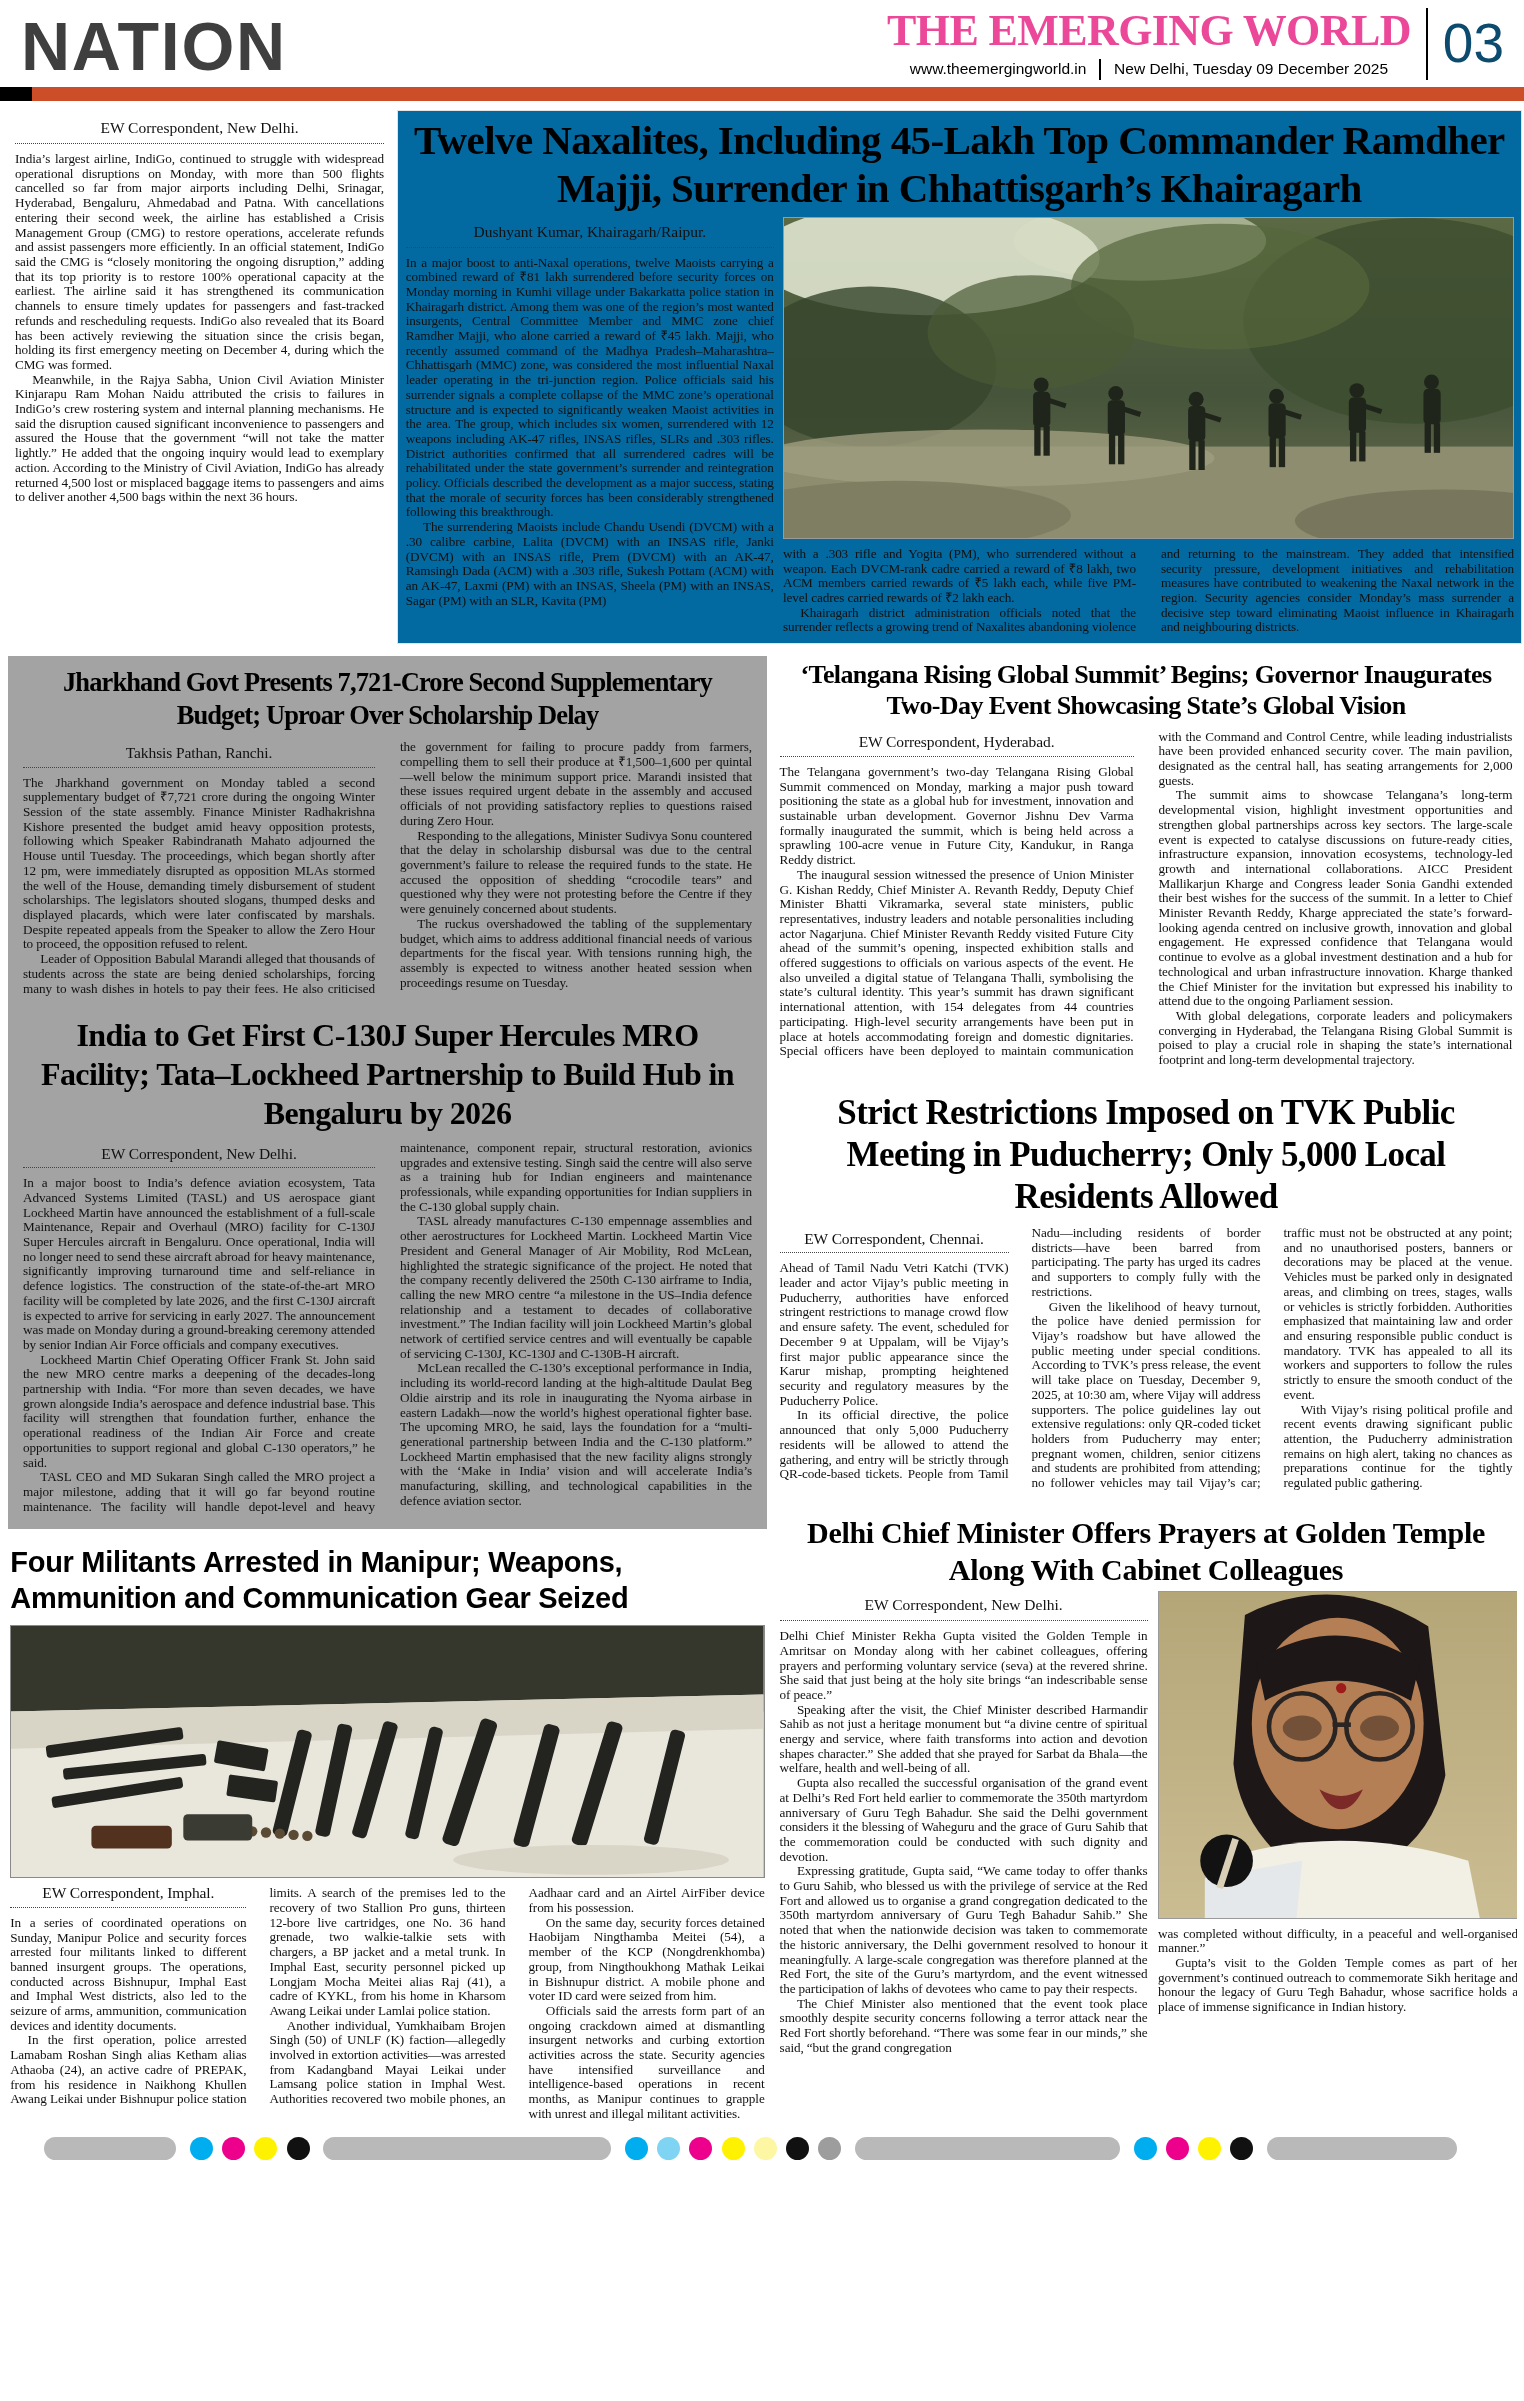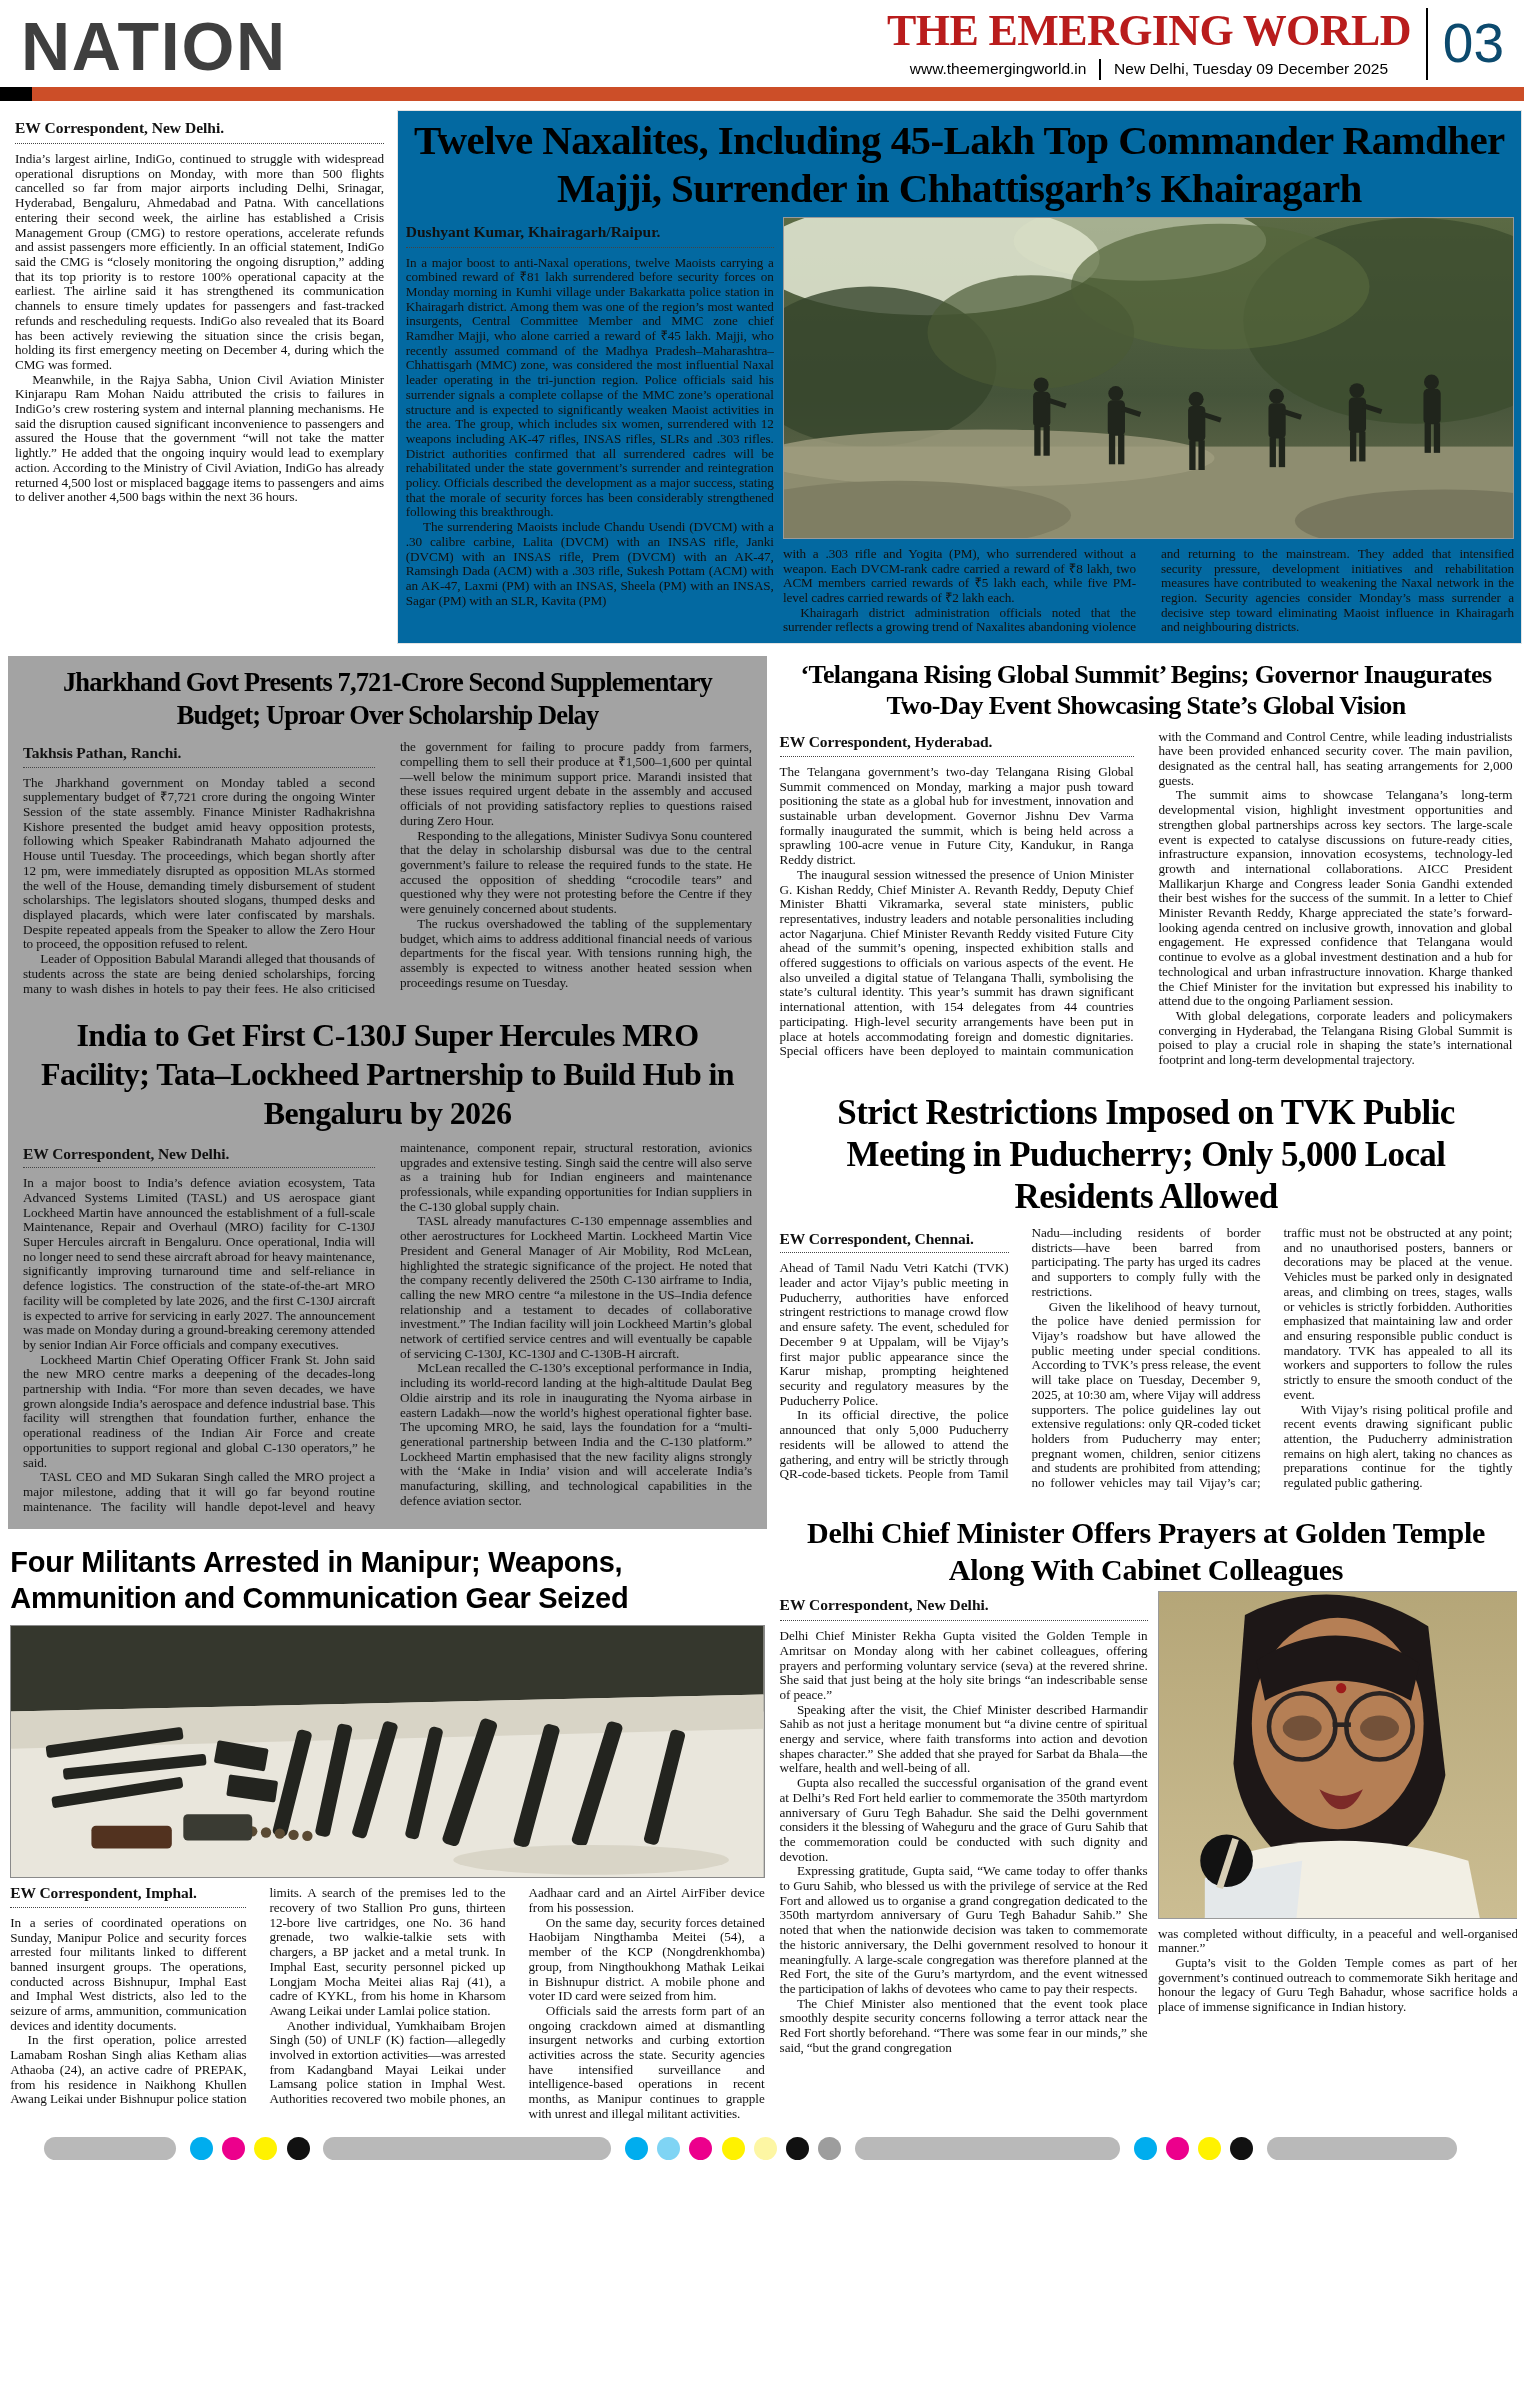--- a/index.html
+++ b/index.html
@@ -10,32 +10,32 @@
     padding:0 0 17.3px 0;
   }
   
   .masthead-row { display:flex; justify-content:space-between; align-items:flex-end; padding:8px 21px 3.5px 21px; }
   .section-title {
     font-family:"Liberation Sans", sans-serif; font-weight:700; font-size:68px;
     letter-spacing:1.7px; color:#3f3f3f; line-height:1;
   }
   .mast-right { display:flex; align-items:stretch; gap:0; }
   .mast-main { text-align:center; padding-right:15px; }
-  .mast-title { font-family:"Liberation Serif", serif; font-weight:700; font-size:44px; letter-spacing:-0.6px; color:#b91c1c; line-height:1.05; }
+  .mast-title { font-family:"Liberation Serif", serif; font-weight:700; font-size:44px; letter-spacing:-0.6px; color:#ec4899; line-height:1.05; }
   .mast-sub { font-family:"Liberation Sans", sans-serif; font-size:15.5px; color:#000; margin-top:4.6px; display:flex; gap:12.7px; justify-content:center; align-items:center; }
   .mast-sub .vbar { display:inline-block; width:2.3px; height:21px; background:#000; }
   .page-no { font-family:"Liberation Sans", sans-serif; font-size:55px; line-height:1; color:#0c4a6e; border-left:2.3px solid #000; padding:3.5px 0 3.5px 15px; display:flex; align-items:center;text-align:center; }
   .accent-bar { height:14px; background:#cc4e28; position:relative; margin-top:3.5px; }
   .accent-bar .accent-black { position:absolute; left:0; top:0; width:32px; height:14px; background:#000; display:block; }
 
   
   article { overflow:hidden; }
   .h-serif { font-family:"Liberation Serif", serif; font-weight:700; color:#000; text-align:center; }
   .h-sans  { font-family:"Liberation Sans", sans-serif; font-weight:700; color:#000; text-align:center; }
-  .byline { font-family:"Liberation Serif", serif; font-weight:700; font-size:15.5px; text-align:left; margin-top:5.8px; }
+  .byline { font-family:"Liberation Serif", serif; font-weight:400; font-size:15.5px; text-align:center; margin-top:5.8px; }
   .dotted { border-top:1.7px dotted #444; margin:5.8px 0 8px 0; }
   .body { font-size:13.2px; line-height:14.7px; text-align:justify; letter-spacing:-0.1px; }
   .body p { margin:0; }
   .body p + p { text-indent:17.3px; }
   .two-col { column-count:2; column-gap:25px; }
   .three-col { column-count:3; column-gap:23px; }
   .photo { display:block; }
   .photo svg { display:block; width:100%; height:100%; }
 
   

